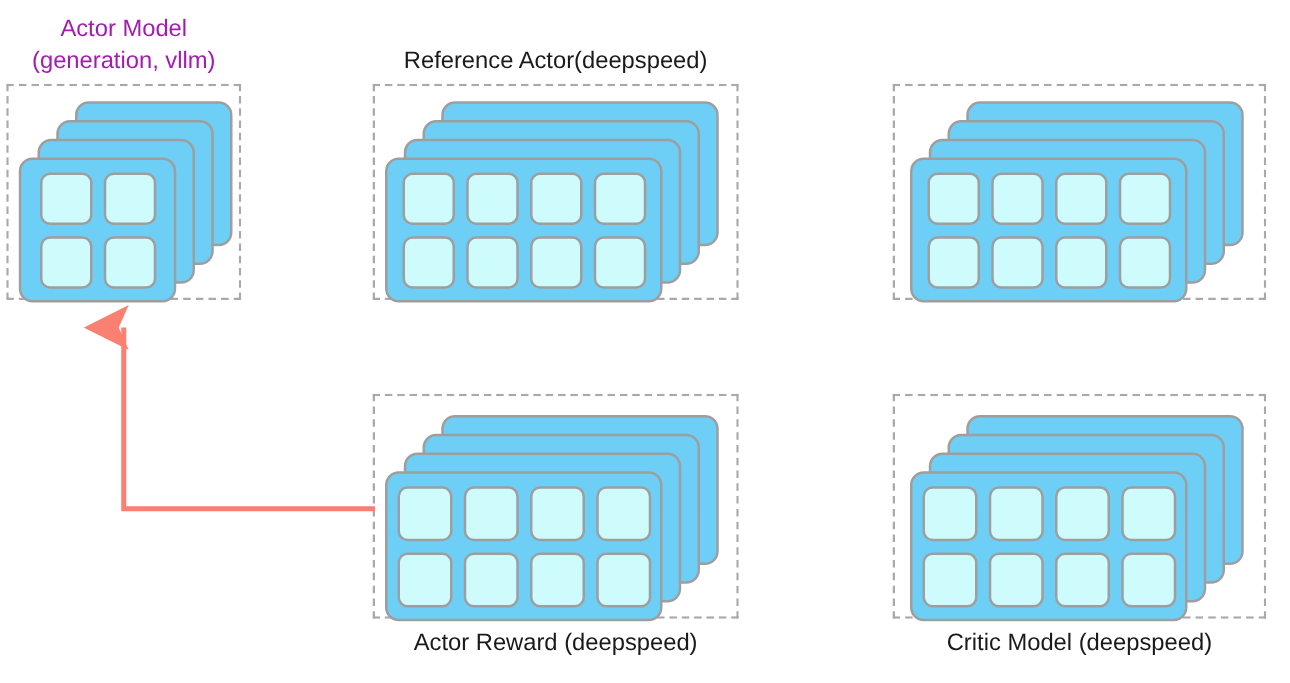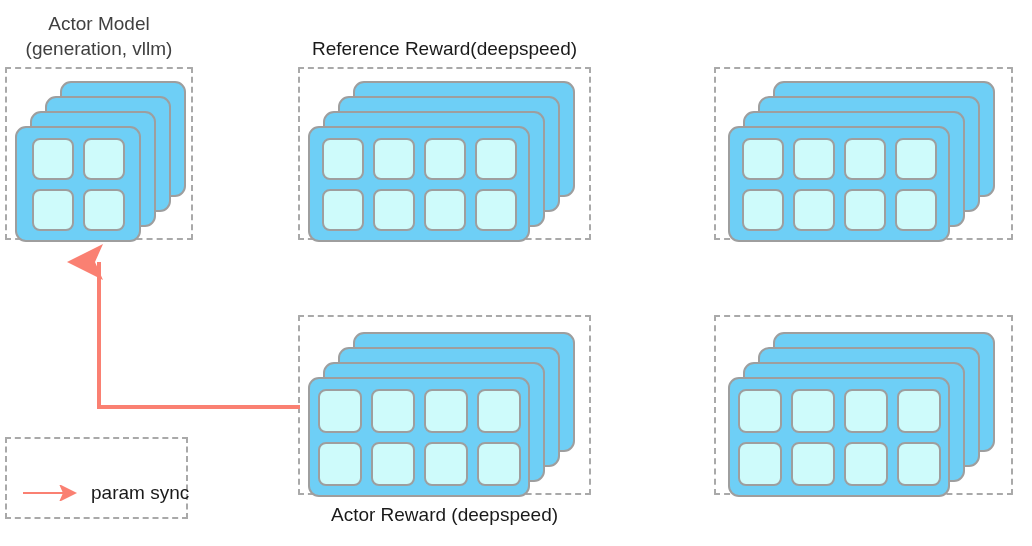--- a/index.html
+++ b/index.html
@@ -115,37 +115,37 @@
   }
 </style>
 </head>
 <body>
 
 <div id="canvas">
 
   <div id="groups-root">
       <div class="group" style="left: 5px; top: 67px; width: 188px; height: 173px;">
         <div class="group-box" style="width: 188px; height: 173px; border-color: rgb(169, 169, 169);"></div>
-        <div class="group-title title-above" style="color: #404040;">Actor Model
+        <div class="group-title title-above" style="color: #a21caf;">Actor Model
 (generation, vllm)</div>
         <div class="stack" style="left: 10px; top: 14px; width: 171px; height: 161px;">
           <div class="card" style="left: 45px; top: 0px; width: 126px; height: 116px; background: rgb(110, 207, 246); border-color: rgb(158, 158, 158); z-index: 1;"></div>
           <div class="card" style="left: 30px; top: 15px; width: 126px; height: 116px; background: rgb(110, 207, 246); border-color: rgb(158, 158, 158); z-index: 2;"></div>
           <div class="card" style="left: 15px; top: 30px; width: 126px; height: 116px; background: rgb(110, 207, 246); border-color: rgb(158, 158, 158); z-index: 3;"></div>
           <div class="card card-front" style="left: 0px; top: 45px; width: 126px; height: 116px; background: rgb(110, 207, 246); border-color: rgb(158, 158, 158); z-index: 4; grid-template-columns: repeat(2, 42px); grid-template-rows: repeat(2, 42px);">
             <div class="chip" style="background: rgb(206, 251, 251); border-color: rgb(158, 158, 158);"></div>
             <div class="chip" style="background: rgb(206, 251, 251); border-color: rgb(158, 158, 158);"></div>
             <div class="chip" style="background: rgb(206, 251, 251); border-color: rgb(158, 158, 158);"></div>
             <div class="chip" style="background: rgb(206, 251, 251); border-color: rgb(158, 158, 158);"></div>
           </div>
         </div>
       </div>
       <div class="group" style="left: 298px; top: 67px; width: 293px; height: 173px;">
         <div class="group-box" style="width: 293px; height: 173px; border-color: rgb(169, 169, 169);"></div>
-        <div class="group-title title-above" style="color: rgb(26, 26, 26);">Reference Reward(deepspeed)</div>
+        <div class="group-title title-above" style="color: rgb(26, 26, 26);">Reference Actor(deepspeed)</div>
         <div class="stack" style="left: 10px; top: 14px; width: 267px; height: 161px;">
           <div class="card" style="left: 45px; top: 0px; width: 222px; height: 116px; background: rgb(110, 207, 246); border-color: rgb(158, 158, 158); z-index: 1;"></div>
           <div class="card" style="left: 30px; top: 15px; width: 222px; height: 116px; background: rgb(110, 207, 246); border-color: rgb(158, 158, 158); z-index: 2;"></div>
           <div class="card" style="left: 15px; top: 30px; width: 222px; height: 116px; background: rgb(110, 207, 246); border-color: rgb(158, 158, 158); z-index: 3;"></div>
           <div class="card card-front" style="left: 0px; top: 45px; width: 222px; height: 116px; background: rgb(110, 207, 246); border-color: rgb(158, 158, 158); z-index: 4; grid-template-columns: repeat(4, 42px); grid-template-rows: repeat(2, 42px);">
             <div class="chip" style="background: rgb(206, 251, 251); border-color: rgb(158, 158, 158);"></div>
             <div class="chip" style="background: rgb(206, 251, 251); border-color: rgb(158, 158, 158);"></div>
             <div class="chip" style="background: rgb(206, 251, 251); border-color: rgb(158, 158, 158);"></div>
             <div class="chip" style="background: rgb(206, 251, 251); border-color: rgb(158, 158, 158);"></div>
             <div class="chip" style="background: rgb(206, 251, 251); border-color: rgb(158, 158, 158);"></div>
@@ -187,20 +187,21 @@
             <div class="chip" style="background: rgb(206, 251, 251); border-color: rgb(158, 158, 158);"></div>
             <div class="chip" style="background: rgb(206, 251, 251); border-color: rgb(158, 158, 158);"></div>
             <div class="chip" style="background: rgb(206, 251, 251); border-color: rgb(158, 158, 158);"></div>
             <div class="chip" style="background: rgb(206, 251, 251); border-color: rgb(158, 158, 158);"></div>
             <div class="chip" style="background: rgb(206, 251, 251); border-color: rgb(158, 158, 158);"></div>
           </div>
         </div>
       </div>
       <div class="group" style="left: 714px; top: 315px; width: 299px; height: 180px;">
         <div class="group-box" style="width: 299px; height: 180px; border-color: rgb(169, 169, 169);"></div>
+        <div class="group-title title-below" style="color: rgb(26, 26, 26);">Critic Model (deepspeed)</div>
         <div class="stack" style="left: 14px; top: 17px; width: 267px; height: 165px;">
           <div class="card" style="left: 45px; top: 0px; width: 222px; height: 120px; background: rgb(110, 207, 246); border-color: rgb(158, 158, 158); z-index: 1;"></div>
           <div class="card" style="left: 30px; top: 15px; width: 222px; height: 120px; background: rgb(110, 207, 246); border-color: rgb(158, 158, 158); z-index: 2;"></div>
           <div class="card" style="left: 15px; top: 30px; width: 222px; height: 120px; background: rgb(110, 207, 246); border-color: rgb(158, 158, 158); z-index: 3;"></div>
           <div class="card card-front" style="left: 0px; top: 45px; width: 222px; height: 120px; background: rgb(110, 207, 246); border-color: rgb(158, 158, 158); z-index: 4; grid-template-columns: repeat(4, 44px); grid-template-rows: repeat(2, 44px);">
             <div class="chip" style="background: rgb(206, 251, 251); border-color: rgb(158, 158, 158);"></div>
             <div class="chip" style="background: rgb(206, 251, 251); border-color: rgb(158, 158, 158);"></div>
             <div class="chip" style="background: rgb(206, 251, 251); border-color: rgb(158, 158, 158);"></div>
             <div class="chip" style="background: rgb(206, 251, 251); border-color: rgb(158, 158, 158);"></div>
             <div class="chip" style="background: rgb(206, 251, 251); border-color: rgb(158, 158, 158);"></div>
@@ -214,27 +215,14 @@
 
   <svg class="arrow-svg" viewBox="0 0 1032 546" xmlns="http://www.w3.org/2000/svg">
     <defs>
       <marker id="arrowhead-up" markerWidth="9" markerHeight="9" refX="4.5" refY="8" orient="auto" markerUnits="strokeWidth">
         <path d="M 4.5 0 L 9 9 L 4.5 7 L 0 9 Z" fill="#fa8072"></path>
       </marker>
     </defs>
     <path id="connector-path" fill="none" stroke="#fa8072" stroke-width="4" stroke-linecap="butt" stroke-linejoin="miter" marker-end="url(#arrowhead-up)" d="M 300 407 L 99 407 L 99 262"></path>
   </svg>
 
-  <div class="legend" id="legend-box" style="left: 5px; top: 437px; width: 183px; height: 82px; border-color: rgb(169, 169, 169);">
-    <div class="legend-row">
-      <svg class="legend-arrow" width="60" height="16" viewBox="0 0 60 16" xmlns="http://www.w3.org/2000/svg">
-        <defs>
-          <marker id="legend-arrowhead" markerWidth="9" markerHeight="9" refX="3" refY="4.5" orient="auto" markerUnits="strokeWidth">
-            <path d="M 0 0 L 9 4.5 L 0 9 L 2 4.5 Z" fill="#fa8072"></path>
-          </marker>
-        </defs>
-        <line x1="2" y1="8" x2="44" y2="8" stroke="#fa8072" stroke-width="2" marker-end="url(#legend-arrowhead)"></line>
-      </svg>
-      <span class="legend-label">param sync</span>
-    </div>
-  </div>
 
 </div>
 
 </body></html>

